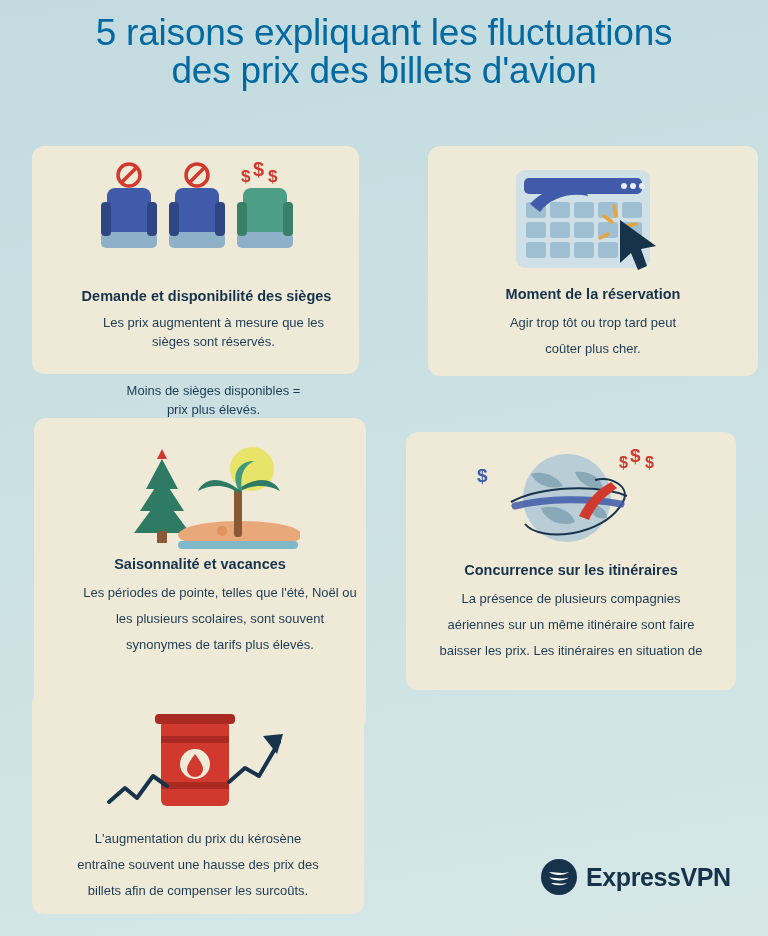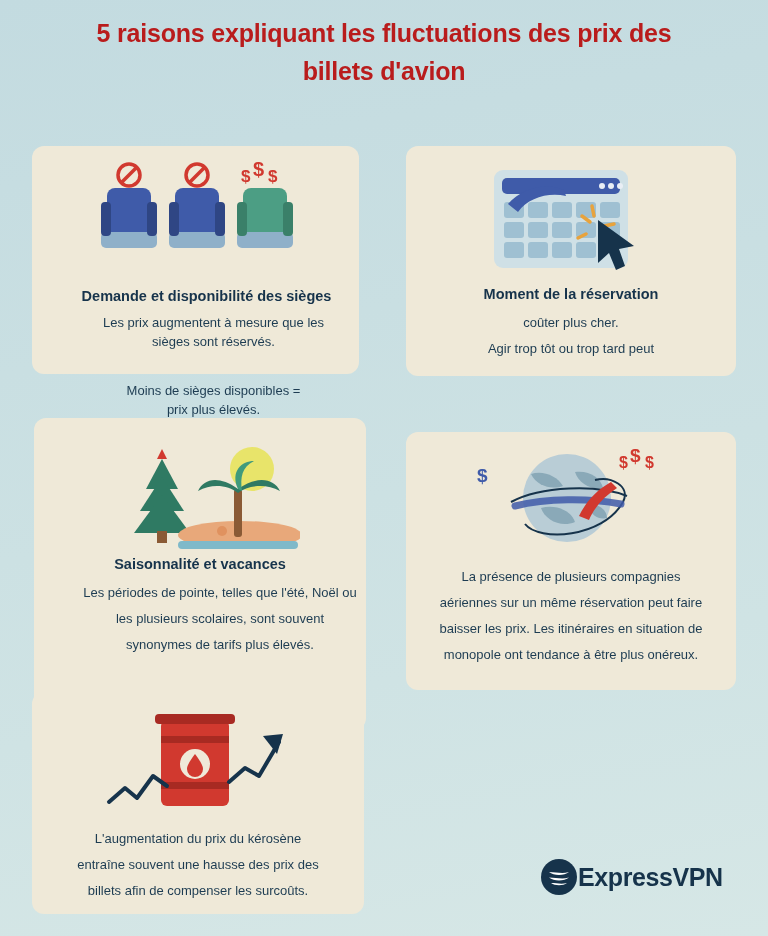--- a/index.html
+++ b/index.html
@@ -18,24 +18,24 @@
     position: relative;
     width: 768px;
     height: 936px;
   }
   .title {
     position: absolute;
     top: 14px;
     left: 64px;
     width: 640px;
     text-align: center;
-    color: #b91c1c;
-    font-size: 25px;
+    color: #0369a1;
+    font-size: 37px;
     line-height: 38px;
-    font-weight: bold;
+    font-weight: normal;
     letter-spacing: -0.2px;
   }
   .card {
     position: absolute;
     background: #efe9d8;
     border-radius: 12px;
     box-sizing: border-box;
   }
   .card-head {
     text-align: center;
@@ -53,31 +53,32 @@
     line-height: 19px;
   }
   .icon-wrap {
     display: flex;
     align-items: center;
     justify-content: center;
   }
 
   
   #card-seats    { left: 32px;  top: 146px; width: 327px; height: 228px; }
-  #card-booking  { left: 406px; top: 146px; width: 330px; height: 230px; }
+  #card-booking  { left: 428px; top: 146px; width: 330px; height: 230px; }
   #card-season   { left: 34px;  top: 418px; width: 332px; height: 312px; }
   #card-compete  { left: 406px; top: 432px; width: 330px; height: 258px; }
   #card-fuel     { left: 32px;  top: 692px; width: 332px; height: 222px; }
 
   .logo {
     position: absolute;
     left: 540px;
     top: 858px;
     display: flex;
     align-items: center;
+    gap: 8px;
   }
   .logo-text {
     color: #16334b;
     font-size: 25px;
     font-weight: bold;
     letter-spacing: -0.4px;
   }
 </style>
 </head>
 <body>
@@ -157,22 +158,22 @@
           <line x1="104" y1="58" x2="96" y2="52"></line>
           <line x1="108" y1="52" x2="106" y2="42"></line>
           <line x1="100" y1="70" x2="92" y2="74"></line>
           <line x1="118" y1="62" x2="128" y2="60"></line>
         </g>
         <path d="M112 56 L148 82 L133 85 L139 102 L130 106 L123 89 L112 99 Z" fill="#16334b"></path>
       </svg>
     </div>
     <div class="card-head" style="margin-top:4px;">Moment de la réservation</div>
     <div class="card-body" style="margin-top:8px;">
+      <div>Agir trop tôt ou trop tard peut</div>
       <div>coûter plus cher.</div>
-      <div>Agir trop tôt ou trop tard peut</div>
     </div>
   </div>
 
   <div class="card" id="card-season">
     <div class="icon-wrap" style="height:120px;margin-top:12px;">
       <svg width="200" height="118" viewBox="0 0 200 118">
         <circle cx="152" cy="38" r="22" fill="#e8e46a"></circle>
 
         <path d="M62 28 L78 58 L46 58 Z" fill="#2f7a63"></path>
         <path d="M62 46 L84 80 L40 80 Z" fill="#2f7a63"></path>
@@ -208,25 +209,25 @@
         <path d="M40 56 C70 40, 126 38, 156 50" stroke="#16334b" stroke-width="2" fill="none"></path>
         <path d="M54 78 C68 96, 132 92, 152 56 C160 40, 140 30, 124 34" stroke="#16334b" stroke-width="2" fill="none" stroke-dasharray="0"></path>
         <path d="M44 60 C76 52, 118 52, 150 58" stroke="#3f5ba9" stroke-width="7" fill="none" stroke-linecap="round" opacity="0.85"></path>
         <path d="M108 70 C116 54, 126 44, 140 36 L146 42 C134 50, 124 60, 118 74 Z" fill="#d1392f"></path>
         <text x="6" y="36" font-family="Liberation Sans, sans-serif" font-size="19" font-weight="bold" fill="#3f5ba9">$</text>
         <text x="148" y="22" font-family="Liberation Sans, sans-serif" font-size="16" font-weight="bold" fill="#d1392f">$</text>
         <text x="159" y="16" font-family="Liberation Sans, sans-serif" font-size="19" font-weight="bold" fill="#d1392f">$</text>
         <text x="174" y="22" font-family="Liberation Sans, sans-serif" font-size="16" font-weight="bold" fill="#d1392f">$</text>
       </svg>
     </div>
+    <div class="card-head" style="margin-top:6px;">Concurrence sur les itinéraires</div>
     <div class="card-body" style="margin-top:8px;">
       <div>La présence de plusieurs compagnies</div>
-      <div>aériennes sur un même réservation peut faire</div>
+      <div>aériennes sur un même itinéraire sont faire</div>
       <div>baisser les prix. Les itinéraires en situation de</div>
-      <div>monopole ont tendance à être plus onéreux.</div>
     </div>
   </div>
 
   <div class="card" id="card-fuel">
     <div class="icon-wrap" style="height:110px;margin-top:12px;">
       <svg width="190" height="106" viewBox="0 0 190 106">
         <rect x="58" y="14" width="68" height="86" rx="6" fill="#d1392f"></rect>
         <rect x="58" y="30" width="68" height="7" fill="#a82a22"></rect>
         <rect x="58" y="76" width="68" height="7" fill="#a82a22"></rect>
         <rect x="52" y="8" width="80" height="10" rx="4" fill="#a82a22"></rect>

